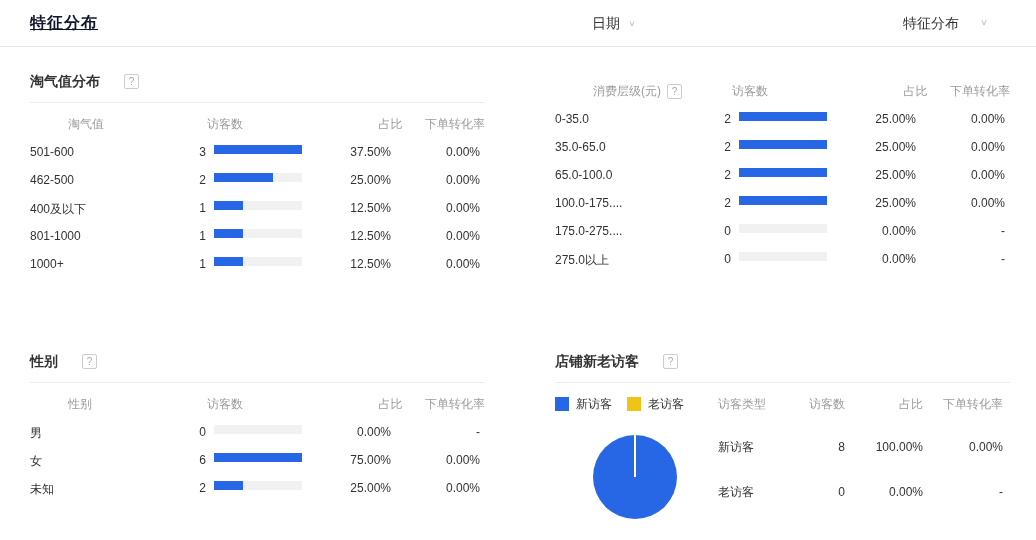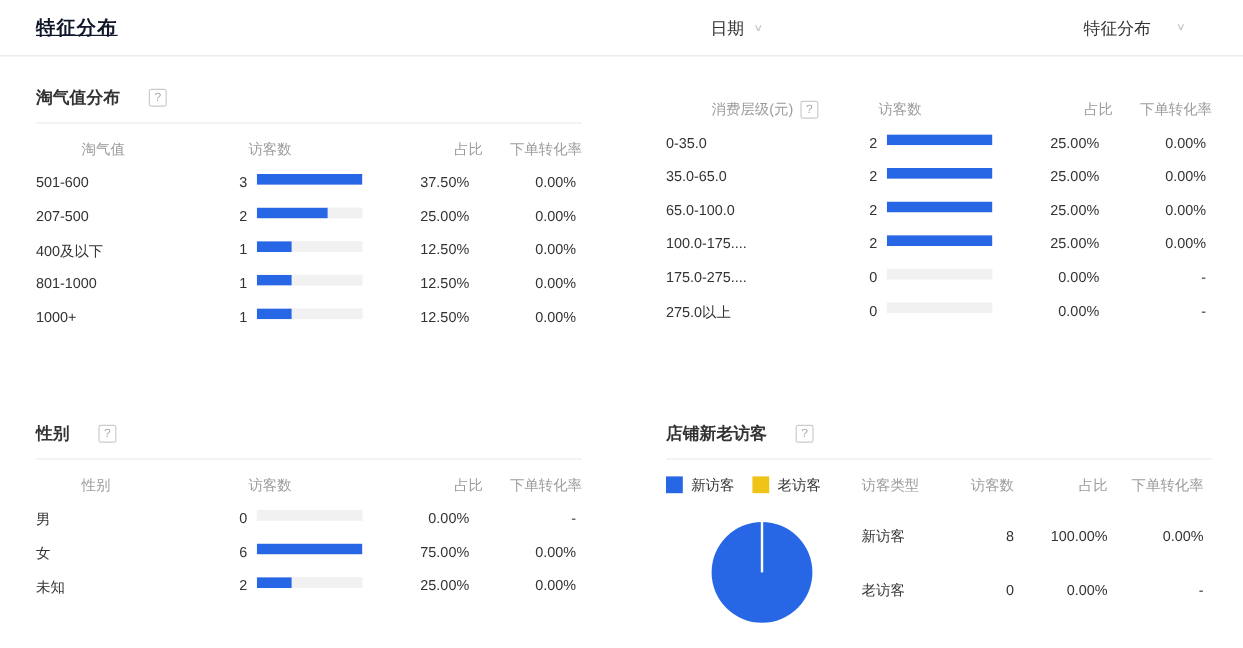--- a/index.html
+++ b/index.html
@@ -104,21 +104,21 @@
           <span class="num">3</span>
           <span class="barwrap">
             <span class="track" style="background: rgb(241, 241, 241);">
               <span class="fill" style="width: 88px; background: rgb(39, 103, 230);"></span>
             </span>
           </span>
           <span class="share">37.50%</span>
           <span class="conv">0.00%</span>
         </div>
         <div class="trow">
-          <span class="label">207-500</span>
+          <span class="label">462-500</span>
           <span class="num">2</span>
           <span class="barwrap">
             <span class="track" style="background: rgb(241, 241, 241);">
               <span class="fill" style="width: 59px; background: rgb(39, 103, 230);"></span>
             </span>
           </span>
           <span class="share">25.00%</span>
           <span class="conv">0.00%</span>
         </div>
         <div class="trow">

